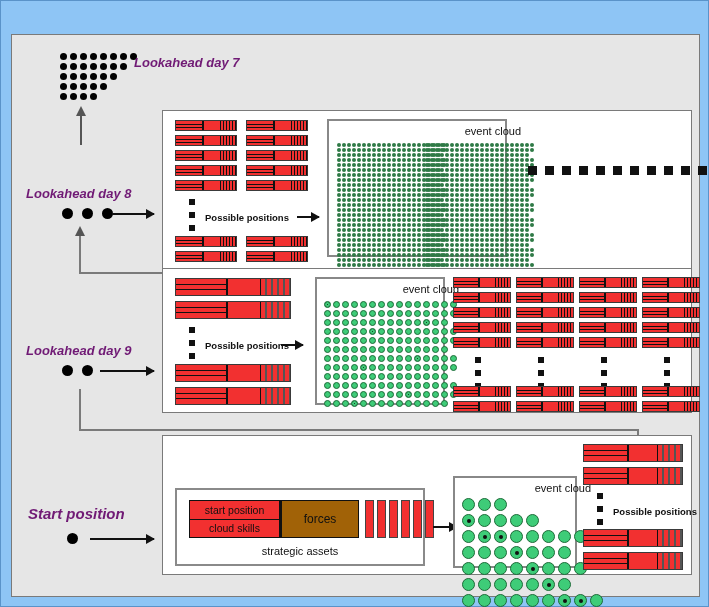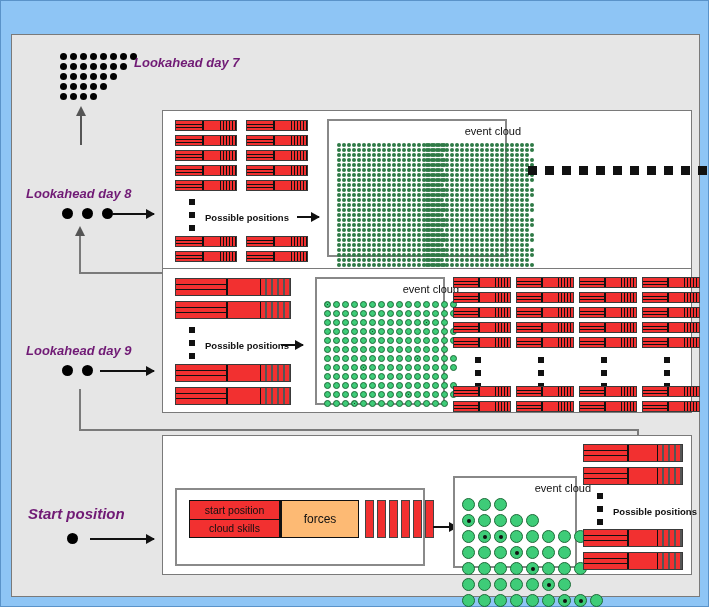--- a/index.html
+++ b/index.html
@@ -120,21 +120,21 @@
   .dot-md.c{background:#3ecc78;box-shadow:inset 0 0 0 2px #3ecc78,inset 0 0 0 3px #111;}
   .dot-lg{width:13px;height:13px;background:#3ecc78;border:1px solid #1d6b38;border-radius:50%;margin:0 3px 3px 0;box-sizing:border-box;position:relative;}
   .dot-lg.c:after{content:"";position:absolute;left:3.5px;top:3.5px;width:4px;height:4px;border-radius:50%;background:#111;}
   
   .sa-box{position:absolute;background:#fff;border:2px solid #8a8a8a;box-sizing:border-box;}
   .sa-label{position:absolute;width:100%;text-align:center;font-size:11px;color:#111;}
   .sa-stack{position:absolute;display:flex;border:1px solid #111;box-sizing:border-box;}
   .sa-left{display:flex;flex-direction:column;background:#f23030;border-right:3px solid #111;box-sizing:border-box;}
   .sa-cell{flex:1;display:flex;align-items:center;justify-content:center;font-size:10.5px;color:#111;background:#f23030;}
   .sa-cell.top{border-bottom:1px solid #111;}
-  .sa-forces{display:flex;align-items:center;justify-content:center;font-size:12px;color:#111;background:#fdba74;}
+  .sa-forces{display:flex;align-items:center;justify-content:center;font-size:12px;color:#111;background:#a16207;}
   .sa-bars{position:absolute;display:flex;gap:3px;}
   .sa-bars i{display:block;width:9px;background:#f23030;border:1px solid #444;box-sizing:border-box;}
 </style>
 </head>
 <body>
 
 <div class="frame">
 
 
   <div class="board">
@@ -2011,20 +2011,21 @@
           <div class="sa-forces" style="flex:1;">forces</div>
         </div>
         <div class="sa-bars" id="force-bars" style="left:188px;top:10px;height:38px;">
             <i style="height: 38px;"></i>
             <i style="height: 38px;"></i>
             <i style="height: 38px;"></i>
             <i style="height: 38px;"></i>
             <i style="height: 38px;"></i>
             <i style="height: 38px;"></i>
           </div>
+        <div class="sa-label" style="left:0;top:55px;">strategic assets</div>
       </div>
 
       <div class="h-arrow" style="left:270px;top:90px;width:24px;"></div>
 
       <div class="inner-box" style="left:290px;top:40px;width:124px;height:92px;">
         <div class="cloud-label">event cloud</div>
         <div class="cloud-grid" id="cloud-start" style="left:7px;top:20px;">
             <div class="cr">
               <span class="dot-lg"></span>
               <span class="dot-lg"></span>

